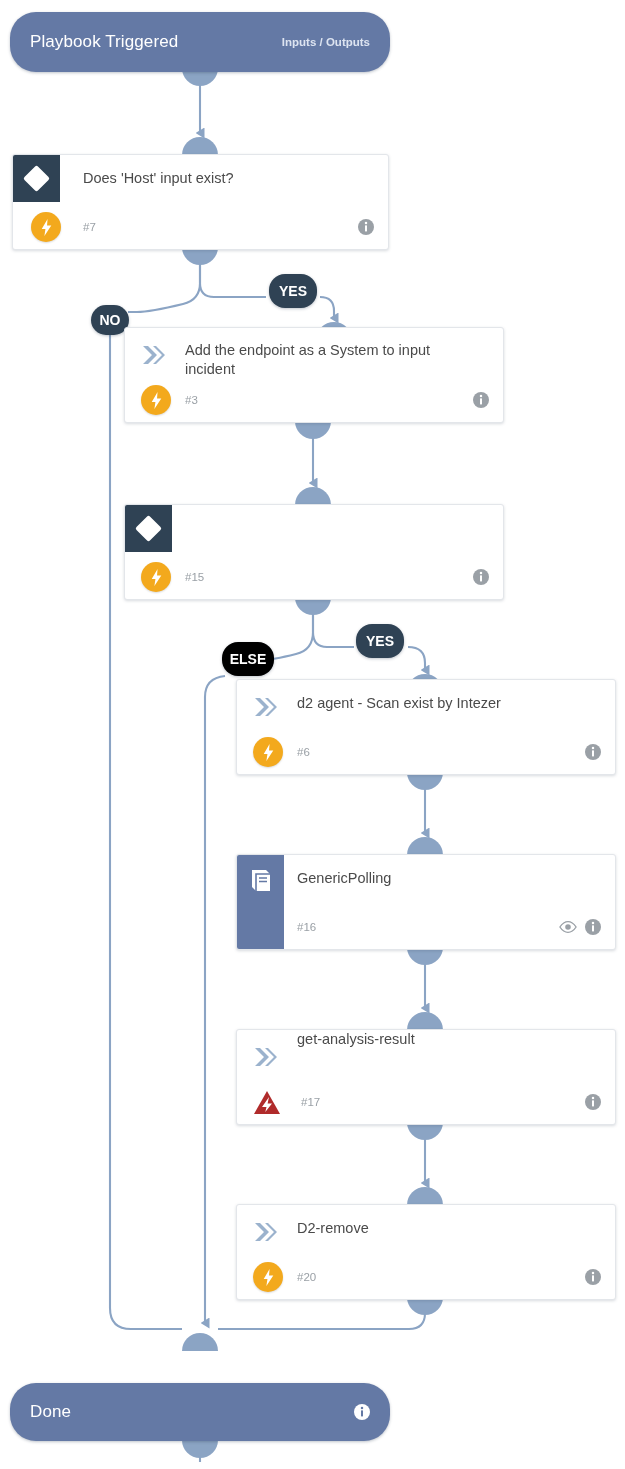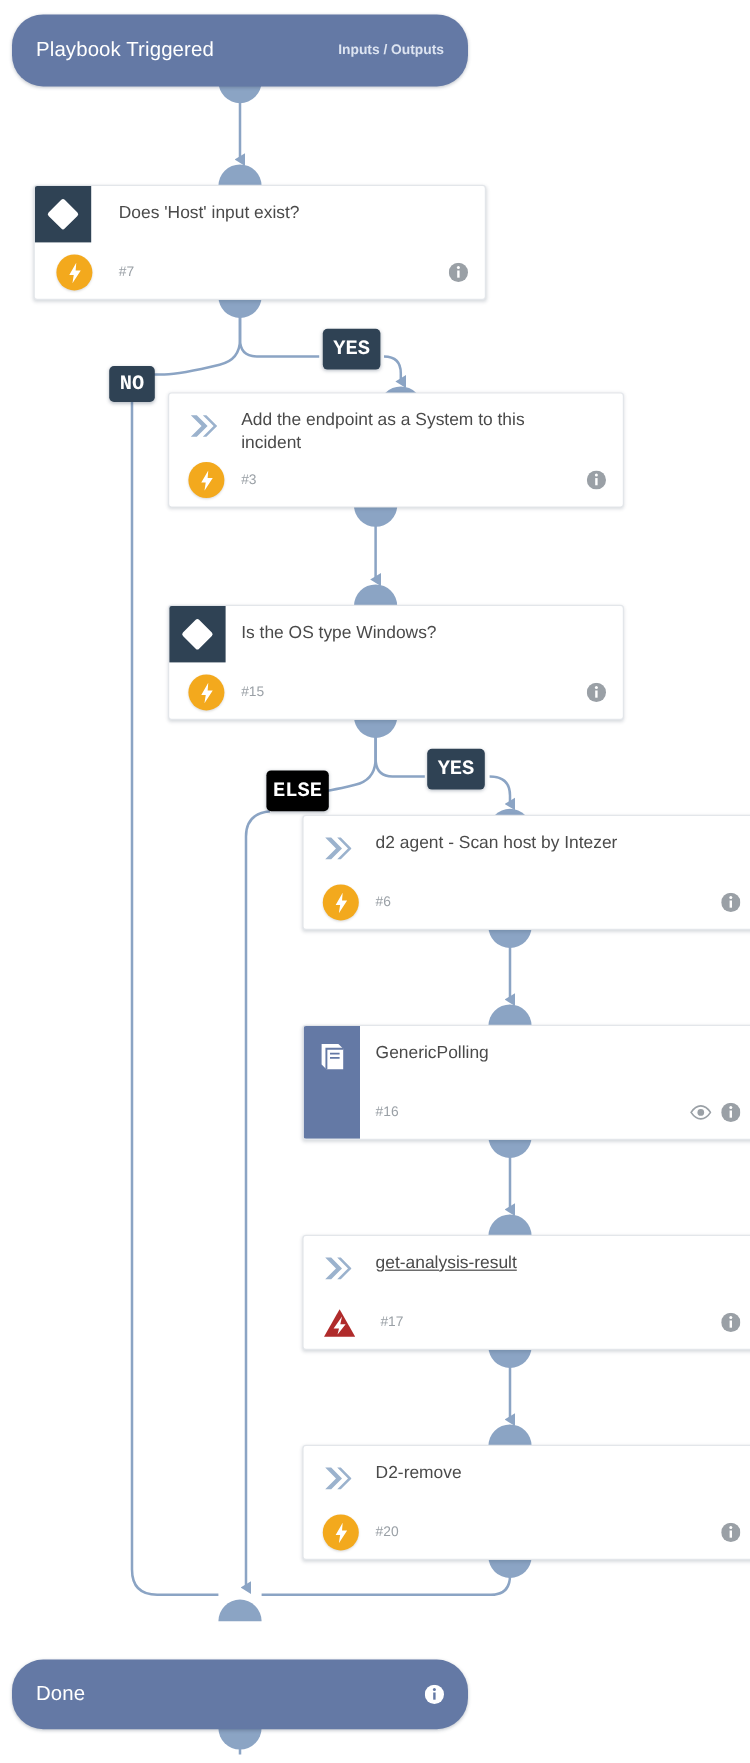--- a/index.html
+++ b/index.html
@@ -14,21 +14,21 @@
   .pill{position:absolute;background:#6479a5;border-radius:26px;
         box-shadow:0 1px 3px rgba(40,55,80,.30);
         display:flex;align-items:center;}
   .pill .pill-title{color:#ffffff;font-size:17px;letter-spacing:.1px;}
   .pill .pill-sub{color:#dde4f1;font-size:11.5px;font-weight:bold;
         margin-left:auto;}
 
   
   .card{position:absolute;background:#ffffff;border:1px solid #e3e6ea;
         border-radius:3px;box-shadow:0 1px 3px rgba(40,55,80,.18);
-        overflow:hidden;margin-left:16px;}
+        overflow:hidden;}
   .card-body{position:relative;height:100%;}
 
   
   .cond-box{position:absolute;left:0;top:0;width:47px;height:47px;
         background:#2f4254;display:flex;align-items:center;justify-content:center;}
   .diamond{width:19px;height:19px;background:#ffffff;
         transform:rotate(45deg);border-radius:2px;}
 
   
   .pb-box{position:absolute;left:0;top:0;bottom:0;width:47px;
@@ -46,24 +46,24 @@
         background:#f3a91d;display:flex;align-items:center;justify-content:center;
         box-shadow:0 1px 2px rgba(0,0,0,.15);}
   .bolt svg{width:13px;height:17px;}
   .errbadge{position:absolute;width:28px;height:26px;
         display:flex;align-items:center;justify-content:center;}
 
   .icon-info{position:absolute;width:16px;height:16px;}
   .icon-eye{position:absolute;width:18px;height:14px;}
 
   
-  .blabel{position:absolute;border-radius:4px;color:#ffffff;
-        font-size:17px;font-weight:bold;display:flex;
+  .blabel{position:absolute;border-radius:16px;color:#ffffff;
+        font-size:14px;font-weight:bold;display:flex;
         align-items:center;justify-content:center;
-        box-shadow:0 1px 3px rgba(40,55,80,.30);font-family:Liberation Mono, monospace;}
+        box-shadow:0 1px 3px rgba(40,55,80,.30);}
   .blabel.navy{background:#2f4254;}
   .blabel.amber{background:#000000;}
 </style>
 </head>
 <body>
 
 <div id="canvas">
 
   <svg id="edges" viewBox="0 0 625 1469" xmlns="http://www.w3.org/2000/svg">
     <defs>
@@ -157,41 +157,40 @@
   <div class="blabel navy" style="left:269px;top:274px;width:48px;height:34px;">
     <span>YES</span>
   </div>
 
   <div class="card" style="left:124px;top:327px;width:378px;height:94px;">
     <div class="card-body">
       <svg class="chev" style="left:16px;top:16px;" viewBox="0 0 24 22">
         <path d="M2 2 L11 11 L2 20 L7 20 L16 11 L7 2 Z" fill="#9bb2cd"></path>
         <path d="M12 2 L21 11 L12 20 L15 20 L24 11 L15 2 Z" fill="#9bb2cd"></path>
       </svg>
-      <div class="title" style="left:60px;top:13px;width:280px;">Add the endpoint as a System to this incident</div>
+      <div class="title" style="left:60px;top:13px;width:280px;">Add the endpoint as a System to input incident</div>
       <div class="bolt" style="left:16px;top:57px;">
         <svg viewBox="0 0 24 32">
             <path d="M14 0 L3 19 H10 L8 32 L21 12 H13 Z" fill="#fff"></path>
           </svg>
       </div>
       <div class="node-id" style="left:60px;top:66px;">#3</div>
       <svg class="icon-info" style="right:14px;top:64px;" viewBox="0 0 16 16">
         <circle cx="8" cy="8" r="8" fill="#9aa0a6"></circle>
         <rect x="7" y="6.4" width="2" height="6" fill="#fff"></rect>
         <circle cx="8" cy="3.9" r="1.25" fill="#fff"></circle>
       </svg>
     </div>
   </div>
 
   <div class="card" style="left:124px;top:504px;width:378px;height:94px;">
     <div class="card-body">
       <div class="cond-box">
         <div class="diamond"></div>
       </div>
-      <div class="title" style="left:60px;top:14px;width:290px;">Is the OS type Windows?</div>
       <div class="bolt" style="left:16px;top:57px;">
         <svg viewBox="0 0 24 32">
             <path d="M14 0 L3 19 H10 L8 32 L21 12 H13 Z" fill="#fff"></path>
           </svg>
       </div>
       <div class="node-id" style="left:60px;top:66px;">#15</div>
       <svg class="icon-info" style="right:14px;top:64px;" viewBox="0 0 16 16">
         <circle cx="8" cy="8" r="8" fill="#9aa0a6"></circle>
         <rect x="7" y="6.4" width="2" height="6" fill="#fff"></rect>
         <circle cx="8" cy="3.9" r="1.25" fill="#fff"></circle>
@@ -205,21 +204,21 @@
   <div class="blabel navy" style="left:356px;top:624px;width:48px;height:34px;">
     <span>YES</span>
   </div>
 
   <div class="card" style="left:236px;top:679px;width:378px;height:94px;">
     <div class="card-body">
       <svg class="chev" style="left:16px;top:16px;" viewBox="0 0 24 22">
         <path d="M2 2 L11 11 L2 20 L7 20 L16 11 L7 2 Z" fill="#9bb2cd"></path>
         <path d="M12 2 L21 11 L12 20 L15 20 L24 11 L15 2 Z" fill="#9bb2cd"></path>
       </svg>
-      <div class="title" style="left:60px;top:14px;width:300px;">d2 agent - Scan host by Intezer</div>
+      <div class="title" style="left:60px;top:14px;width:300px;">d2 agent - Scan exist by Intezer</div>
       <div class="bolt" style="left:16px;top:57px;">
         <svg viewBox="0 0 24 32">
             <path d="M14 0 L3 19 H10 L8 32 L21 12 H13 Z" fill="#fff"></path>
           </svg>
       </div>
       <div class="node-id" style="left:60px;top:66px;">#6</div>
       <svg class="icon-info" style="right:14px;top:64px;" viewBox="0 0 16 16">
         <circle cx="8" cy="8" r="8" fill="#9aa0a6"></circle>
         <rect x="7" y="6.4" width="2" height="6" fill="#fff"></rect>
         <circle cx="8" cy="3.9" r="1.25" fill="#fff"></circle>
@@ -249,21 +248,21 @@
       </svg>
     </div>
   </div>
 
   <div class="card" style="left:236px;top:1029px;width:378px;height:94px;">
     <div class="card-body">
       <svg class="chev" style="left:16px;top:16px;" viewBox="0 0 24 22">
         <path d="M2 2 L11 11 L2 20 L7 20 L16 11 L7 2 Z" fill="#9bb2cd"></path>
         <path d="M12 2 L21 11 L12 20 L15 20 L24 11 L15 2 Z" fill="#9bb2cd"></path>
       </svg>
-      <div class="title" style="left:60px;top:14px;width:290px;text-decoration:underline;">get-analysis-result</div>
+      <div class="title" style="left:60px;top:0;width:290px;">get-analysis-result</div>
       <div class="errbadge" style="left:16px;top:59px;">
         <svg viewBox="0 0 28 25" style="width:28px;height:25px;">
           <path d="M14 1 L27 24 H1 Z" fill="#b02b2b"></path>
           <path d="M16 7 L9 17 H13.5 L12.3 22 L19 13.5 H14.6 Z" fill="#ffffff"></path>
         </svg>
       </div>
       <div class="node-id" style="left:64px;top:66px;">#17</div>
       <svg class="icon-info" style="right:14px;top:64px;" viewBox="0 0 16 16">
         <circle cx="8" cy="8" r="8" fill="#9aa0a6"></circle>
         <rect x="7" y="6.4" width="2" height="6" fill="#fff"></rect>

